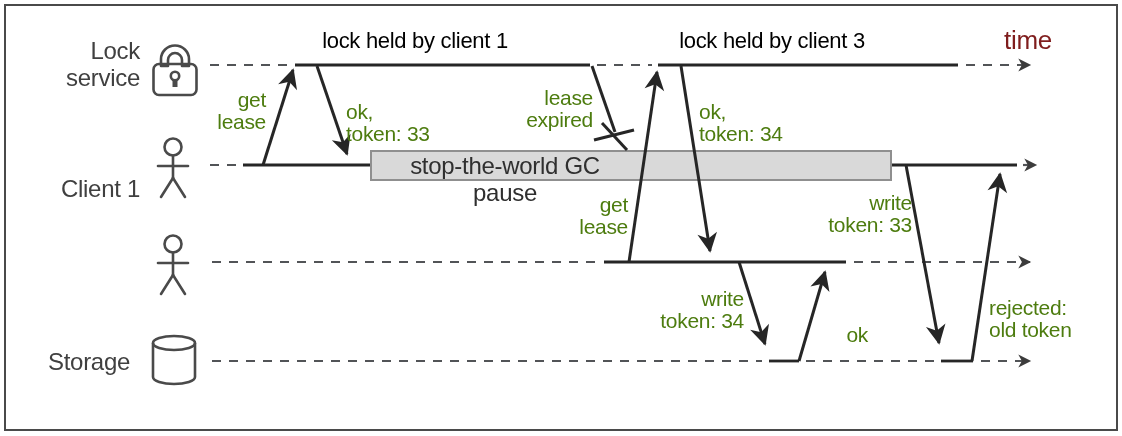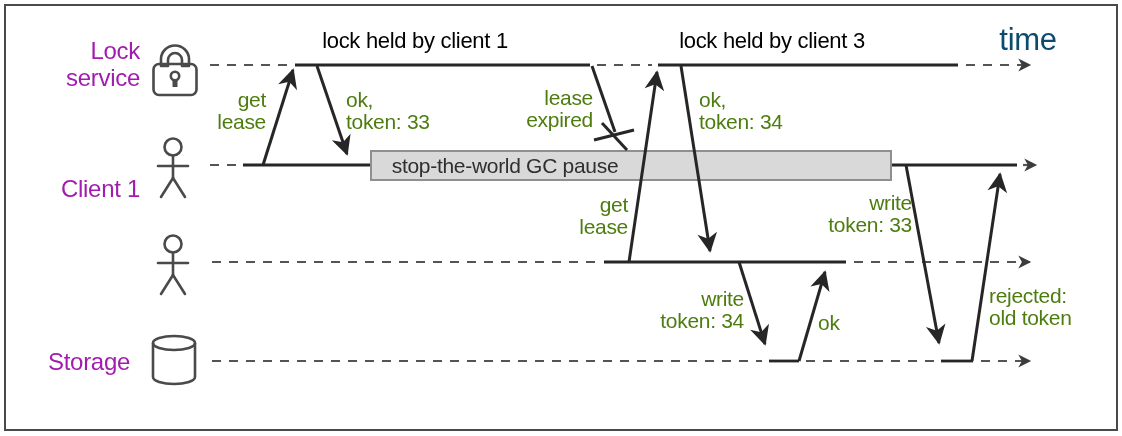--- a/index.html
+++ b/index.html
@@ -16,35 +16,35 @@
     border:2px solid #4a4a4a;
     pointer-events:none;
   }
   svg.layer{position:absolute;left:0;top:0;}
   .txt{
     position:absolute;
     white-space:pre-line;
     letter-spacing:-0.3px;
   }
   .lane-label{
-    font-size:24px;line-height:27px;text-align:right;color:#a21caf;
+    font-size:24px;line-height:27px;text-align:right;color:#404040;
   }
   .seg-label{
     font-size:22px;line-height:23px;text-align:center;color:#000000;
   }
   .msg{
     font-size:21px;line-height:22px;color:#4d7c0f;
   }
   .msg.right{text-align:right;}
-  .msg.left{text-align:left;}
+  .msg.left{text-align:left;margin-top:12px;}
   .gc-label{
-    font-size:21px;line-height:27px;text-align:center;color:#2f2f2f;
+    font-size:24px;line-height:27px;text-align:center;color:#2f2f2f;
   }
   .time-label{
-    font-size:31px;line-height:26px;text-align:center;color:#0c4a6e;
+    font-size:26px;line-height:26px;text-align:center;color:#7f1d1d;
   }
 </style>
 </head>
 <body>
 
 <div id="figure">
 
   <div id="frame"></div>
 
   <svg class="layer" width="1122" height="436" viewBox="0 0 1122 436">
@@ -146,19 +146,19 @@
   <div class="txt msg left" style="left:346px;top:89px;width:120px;">ok,
 token: 33</div>
   <div class="txt msg right" style="left:483px;top:87px;width:110px;">lease
 expired</div>
   <div class="txt msg right" style="left:558px;top:194px;width:70px;">get
 lease</div>
   <div class="txt msg left" style="left:699px;top:89px;width:120px;">ok,
 token: 34</div>
   <div class="txt msg right" style="left:634px;top:288px;width:110px;">write
 token: 34</div>
-  <div class="txt msg left" style="left:818px;top:312px;width:50px;">ok</div>
+  <div class="txt msg left" style="left:818px;top:312px;width:50px;text-align:right;">ok</div>
   <div class="txt msg right" style="left:802px;top:192px;width:110px;">write
 token: 33</div>
   <div class="txt msg left" style="left:989px;top:285px;width:110px;">rejected:
 old token</div>
 
 </div>
 
 </body></html>

